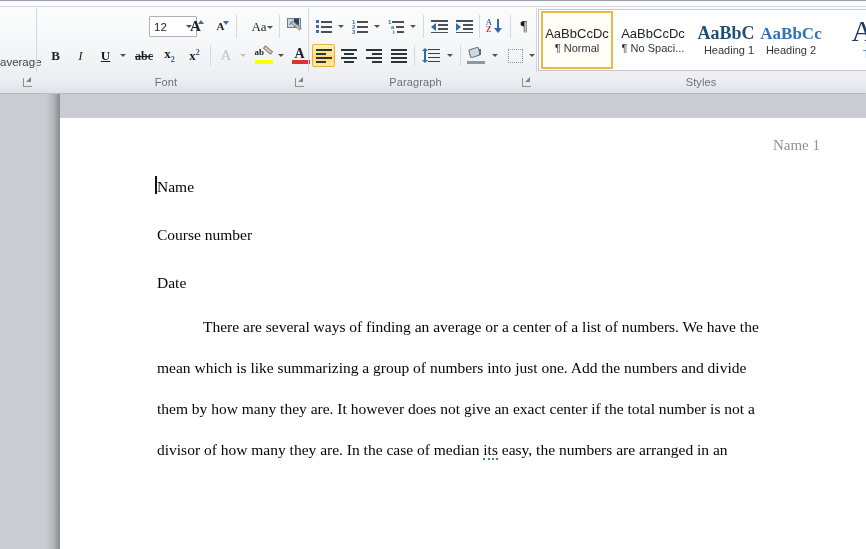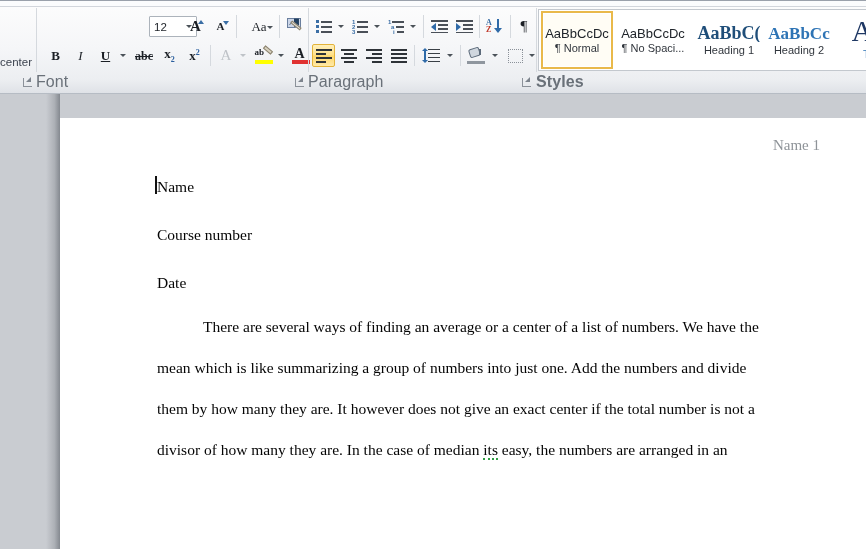--- a/index.html
+++ b/index.html
@@ -26,21 +26,21 @@
     background: #9aa1ab;
   }
 
   
   .grp-sep {
     position: absolute; top: 8px; width: 1px; height: 64px;
     background: #d5d9de;
   }
   .grp-label {
     position: absolute; top: 74px; height: 16px;
-    font-size: 16px; color: #6a7179; 
+    font-size: 11px; color: #6a7179; text-align: center;
     line-height: 16px; letter-spacing: .1px;
   }
   .dlg-launcher {
     position: absolute; top: 76px; width: 12px; height: 12px;
     cursor: pointer;
   }
   .dlg-launcher:before {
     content: ""; position: absolute; left: 1px; top: 2px;
     width: 8px; height: 8px;
     border-left: 1px solid #8b9199; border-bottom: 1px solid #8b9199;
@@ -160,21 +160,21 @@
 </style>
 </head>
 <body>
 
 <div id="app">
 
   <div class="ribbon">
     <div class="ribbon-topline"></div>
 
     <div class="clip-remnant">
-      <div class="clip-text">center</div>
+      <div class="clip-text">average</div>
     </div>
     <div class="dlg-launcher" style="left:22px;"></div>
 
     <div class="grp-sep" style="left:36px;"></div>
 
     <div class="combo" style="left:149px; top:16px; width:48px; height:21px;">
       <div class="ctext">12</div>
       <div class="carrow">
           <i class="arrow-dn sm"></i>
         </div>
@@ -417,31 +417,31 @@
         <div class="style-name">¶ Normal</div>
       </div>
       <div class="style-item" style="left:76px; width:76px;">
         <div class="style-sample" style="font-size:13px;color:#20252b;font-family:'Liberation Sans',sans-serif;">AaBbCcDc</div>
         <div class="style-name">¶ No Spaci...</div>
       </div>
       <div class="style-item" style="left:154px; width:72px;">
         <div class="style-sample" style="font-size:18px;color:#1f4e79;font-weight:bold;font-family:'Liberation Serif',serif;">AaBbC(</div>
         <div class="style-name">Heading 1</div>
       </div>
-      <div class="style-item" style="left:224px; width:72px;">
+      <div class="style-item" style="left:216px; width:72px;">
         <div class="style-sample" style="font-size:17px;color:#2e74b5;font-weight:bold;font-family:'Liberation Serif',serif;">AaBbCc</div>
         <div class="style-name">Heading 2</div>
       </div>
       <div class="style-item" style="left:302px; width:56px;">
         <div class="style-sample" style="font-size:30px;color:#1f3864;font-family:'Liberation Serif',serif;margin-top:-4px;">Aa</div>
         <div class="style-name" style="color:#2e74b5;">Tit</div>
       </div>
     </div>
 
-    <div class="grp-label" style="left:536px; width:330px;font-weight:bold;">Styles</div>
+    <div class="grp-label" style="left:536px; width:330px;">Styles</div>
   </div>
 
   <div class="doc-area">
     <div class="doc-shadow"></div>
     <div class="page">
 
       <div class="doc-header">Name 1</div>
 
       <div class="doc-body">
         <div class="dline addr-line">

